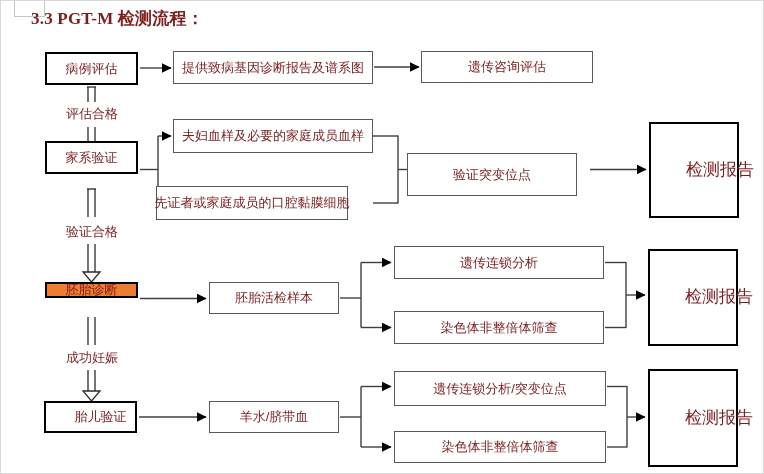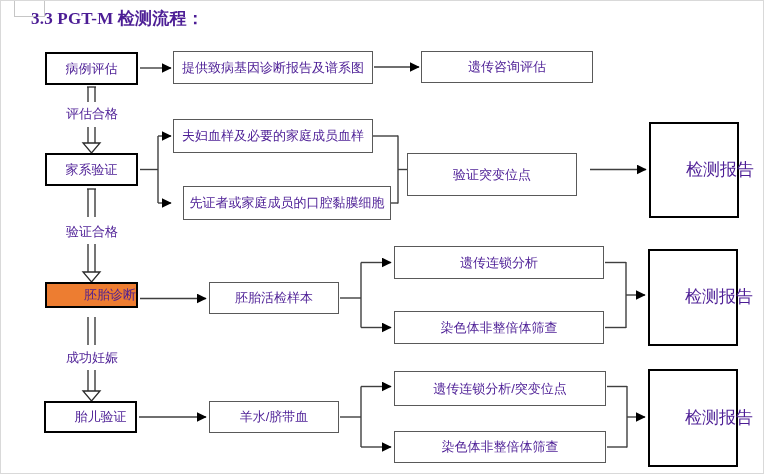--- a/index.html
+++ b/index.html
@@ -1,19 +1,19 @@
 <!DOCTYPE html>
 <html><head>
 <meta charset="utf-8">
 <style>
   html,body{margin:0;padding:0;background:#fff;}
   #canvas{
     position:relative;width:764px;height:474px;background:#fff;
     border:1px solid #d9d9d9;box-sizing:border-box;overflow:hidden;
-    font-family:"Liberation Sans",sans-serif;color:#4c1d95;
+    font-family:"Liberation Sans",sans-serif;color:#7f1d1d;
   }
   #page-title{
     position:absolute;left:30px;top:6px;
     font-family:"Liberation Serif",serif;font-weight:bold;font-size:17px;
     letter-spacing:.2px;white-space:nowrap;
   }
   .corner-mark{
     position:absolute;left:13px;top:-1px;width:29px;height:16px;
     border-left:1px solid #c6c6c6;border-right:1px solid #c6c6c6;border-bottom:1px solid #c6c6c6;
   }
@@ -27,26 +27,26 @@
   .highlight{background:#ED7D31;border:2.5px solid #000;}
   .report{border:2.5px solid #000;}
   .report span{display:block;width:16px;word-break:break-all;line-height:1.65;font-size:17px;}
   .edge-label{
     position:absolute;font-size:13px;width:66px;text-align:center;white-space:nowrap;
   }
   
   .n-case-eval       {left:44px; top:51px; width:93px; height:33px;}
   .n-report-pedigree {left:172px;top:50px; width:200px;height:33px;}
   .n-genetic-counsel {left:420px;top:50px; width:172px;height:32px;}
-  .n-family-verify   {left:44px; top:152px;width:93px; height:33px;}
+  .n-family-verify   {left:44px; top:140px;width:93px; height:33px;}
   .n-couple-blood    {left:172px;top:118px;width:200px;height:34px;}
-  .n-proband-cells   {left:182px;top:185px;width:208px;height:34px;}
+  .n-proband-cells   {left:155px;top:185px;width:192px;height:34px;}
   .n-verify-mutation {left:406px;top:152px;width:170px;height:43px;}
   .n-report1         {left:648px;top:121px;width:90px; height:96px;}
-  .n-embryo-diag     {left:44px; top:281px;width:93px; height:26px;justify-content:flex-end;}
+  .n-embryo-diag     {left:44px; top:281px;width:93px; height:16px;}
   .n-embryo-biopsy   {left:208px;top:281px;width:130px;height:32px;}
   .n-linkage         {left:393px;top:245px;width:210px;height:33px;}
   .n-aneuploidy1     {left:393px;top:310px;width:210px;height:33px;}
   .n-report2         {left:647px;top:248px;width:90px; height:97px;}
   .n-fetal-verify    {left:43px; top:400px;width:93px; height:32px;padding-left:20px;}
   .n-amniotic        {left:208px;top:400px;width:130px;height:32px;}
   .n-linkage-mut     {left:393px;top:370px;width:212px;height:35px;}
   .n-aneuploidy2     {left:393px;top:430px;width:212px;height:32px;}
   .n-report3         {left:647px;top:368px;width:90px; height:98px;}
   .l-eval-pass {left:58px;top:104px;}

